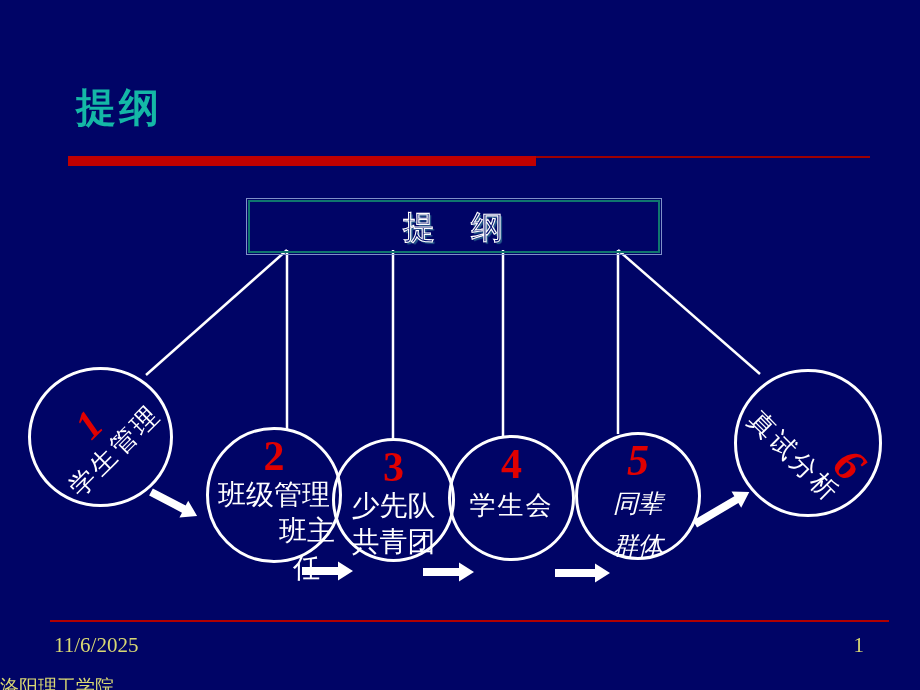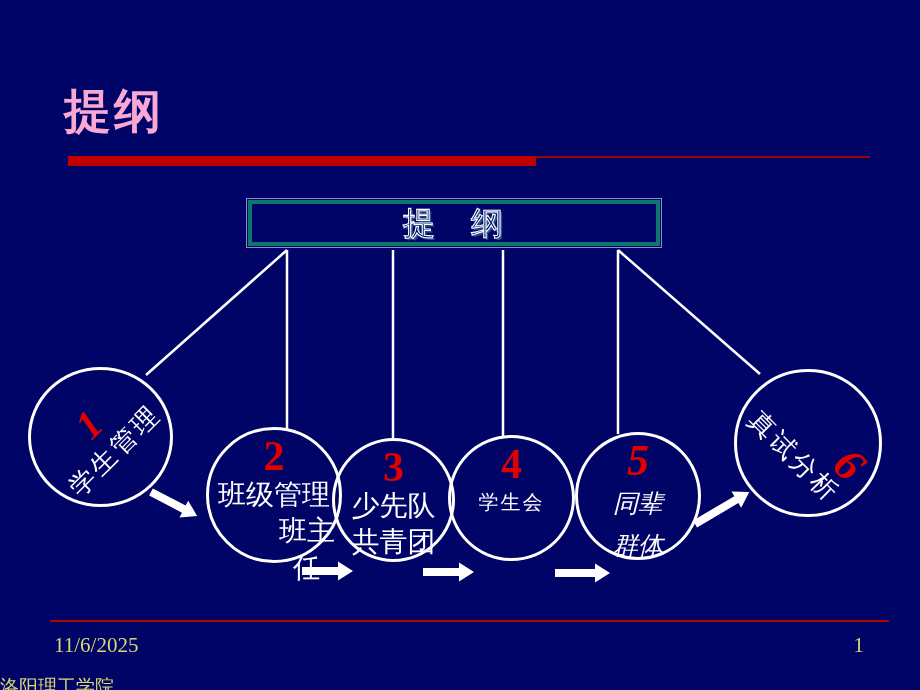--- a/index.html
+++ b/index.html
@@ -3,29 +3,29 @@
 <meta charset="utf-8">
 <style>
   html,body{margin:0;padding:0;background:#000;}
   .slide{
     position:relative;width:920px;height:690px;overflow:hidden;
     background:#000466;
     font-family:"Liberation Serif","DejaVu Serif",serif;
   }
   
   .page-title{
-    position:absolute;left:64px;top:88px;
-    font-size:47px;font-weight:bold;color:#f9a8d4;letter-spacing:3px;line-height:1;
+    position:absolute;left:76px;top:88px;
+    font-size:40px;font-weight:bold;color:#14b8a6;letter-spacing:3px;line-height:1;
   }
   .rule-thick{position:absolute;left:68px;top:156px;width:468px;height:10px;background:#c00000;}
   .rule-thin{position:absolute;left:536px;top:156px;width:334px;height:2px;background:#9e0000;}
   
   .outline-box{
-    position:absolute;left:248px;top:200px;width:412px;height:46px;box-sizing:border-box;
-    border:4px solid #0f766e;outline:1px solid #7f90c8;outline-offset:1px;
+    position:absolute;left:248px;top:200px;width:412px;height:53px;box-sizing:border-box;
+    border:2px solid #0f766e;outline:1px solid #7f90c8;outline-offset:1px;
     display:flex;align-items:center;justify-content:center;
   }
   .outline-box .box-text{
     font-size:32px;color:#ffffff;white-space:pre;letter-spacing:2px;line-height:1;
   }
   @supports (-webkit-text-stroke: 1px #fff){
     .outline-box .box-text{
       color:#000d70;-webkit-text-stroke:1.1px #ffffff;
       text-shadow:2px 2px 1px rgba(60,140,160,.65);
     }
@@ -45,21 +45,21 @@
   .c1{left:28px;top:367px;width:145px;height:140px;justify-content:center;}
   .c2{left:206px;top:427px;width:136px;height:136px;}
   .c3{left:332px;top:438px;width:123px;height:124px;}
   .c4{left:448px;top:435px;width:127px;height:126px;}
   .c5{left:575px;top:432px;width:126px;height:128px;}
   .c6{left:734px;top:369px;width:148px;height:148px;justify-content:center;}
   .c2 .num,.c3 .num,.c4 .num{font-size:42px;margin-top:5px;}
   .c5 .num{font-size:44px;font-style:italic;margin-top:4px;}
   .c2 .label,.c3 .label{font-size:28px;}
   .c2 .label2{transform:translateX(9px);margin-left:48px;}
-  .c4 .label{font-size:20px;margin-top:4px;letter-spacing:2px;}
+  .c4 .label{font-size:26px;margin-top:4px;letter-spacing:2px;}
   .c5 .label{font-size:25px;line-height:1.68;font-style:italic;}
   .rot{display:flex;flex-direction:column;align-items:center;}
   .c1 .rot{transform:rotate(-45deg);}
   .c6 .rot{transform:rotate(45deg);}
   .c1 .num{font-size:40px;font-style:italic;}
   .c6 .num{font-size:46px;font-style:italic;align-self:flex-end;margin-right:2px;margin-bottom:-6px;}
   .c1 .label,.c6 .label{font-size:26px;letter-spacing:3px;white-space:nowrap;}
   
   .footer-rule{position:absolute;left:50px;top:620px;width:839px;height:2px;background:#b00000;}
   .footer-date{position:absolute;left:54px;top:633px;font-size:21px;color:#d9d973;text-align:right;}

